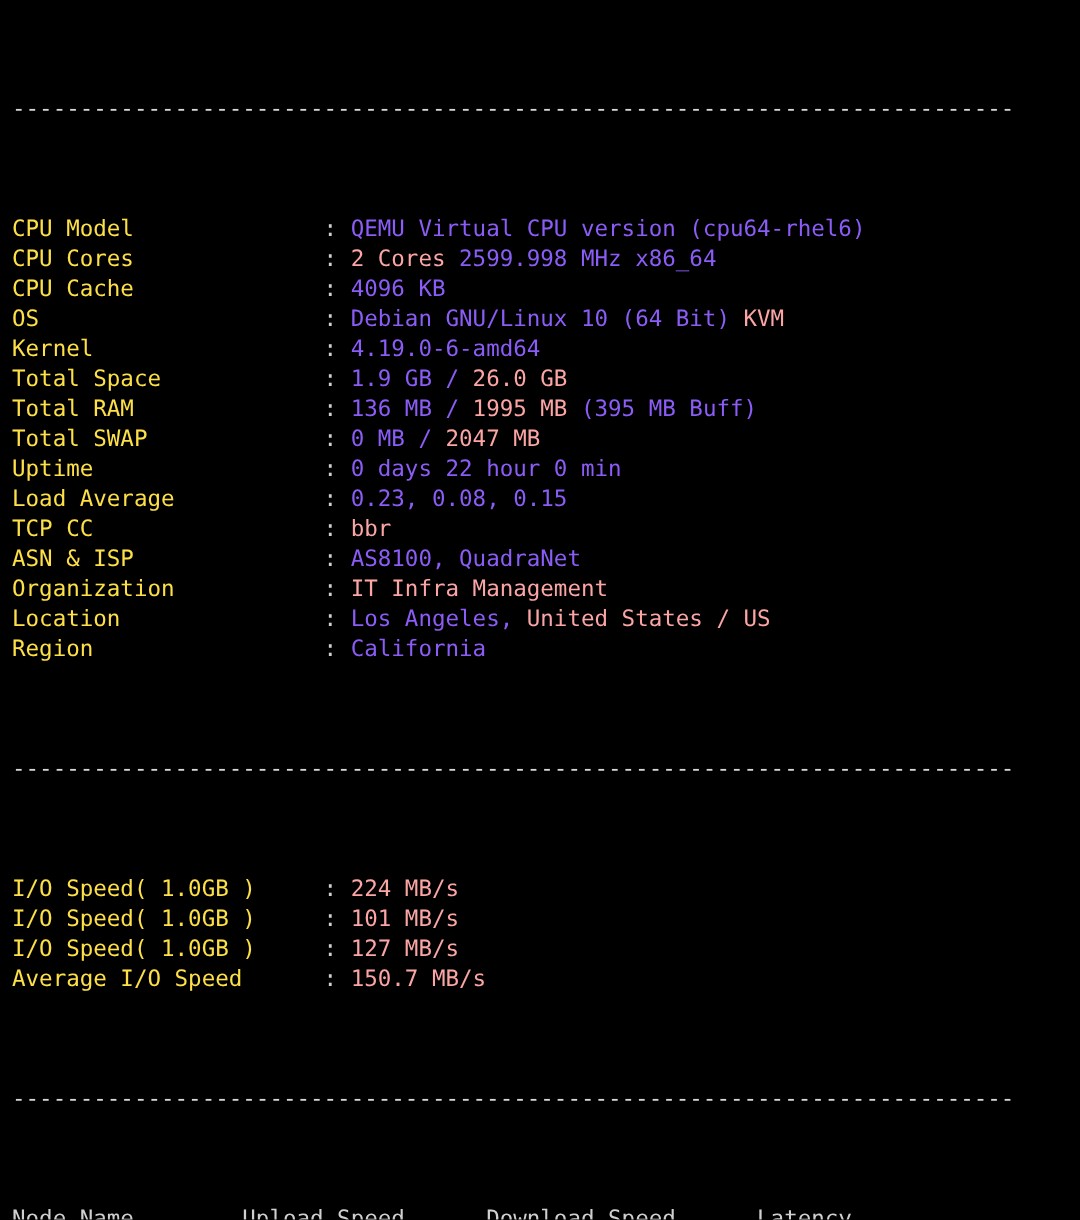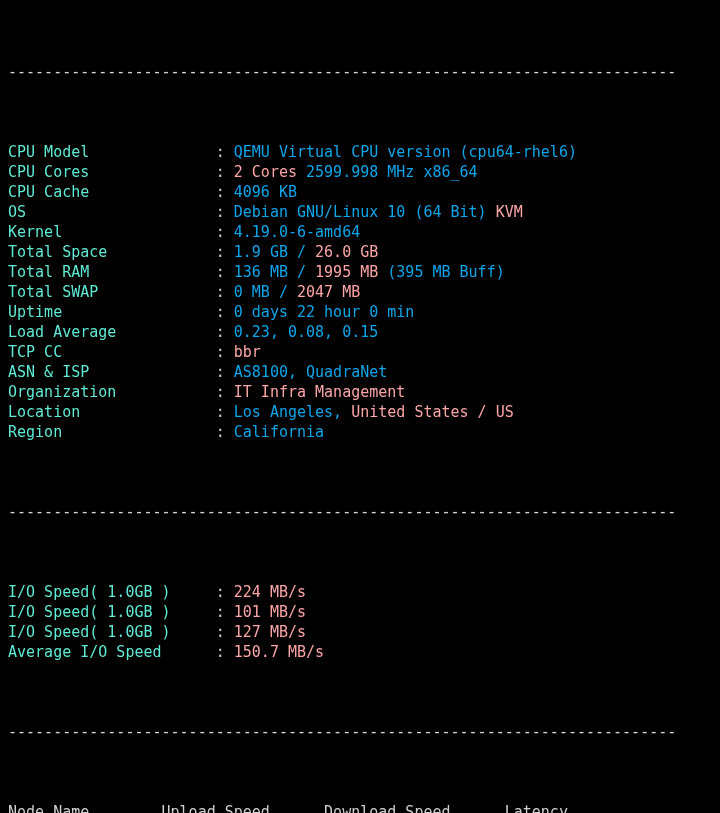--- a/index.html
+++ b/index.html
@@ -30,23 +30,23 @@
     white-space: pre;
     letter-spacing: 0px;
   }
   .divider {
     color: #d8d8d8;
     height: 20px;
     line-height: 20px;
     overflow: hidden;
     white-space: pre;
   }
-  .label  { color: #5eead4; }
+  .label  { color: #fde047; }
   .colon  { color: #d0d0d0; }
-  .cyan   { color: #0ea5e9; }
+  .cyan   { color: #8b5cf6; }
   .yellow { color: #fca5a5; }
   .hdr    { color: #d0d0d0; }
 </style>
 </head>
 <body>
 
 <div id="terminal">
 
   <div class="divider">--------------------------------------------------------------------------</div>
 

